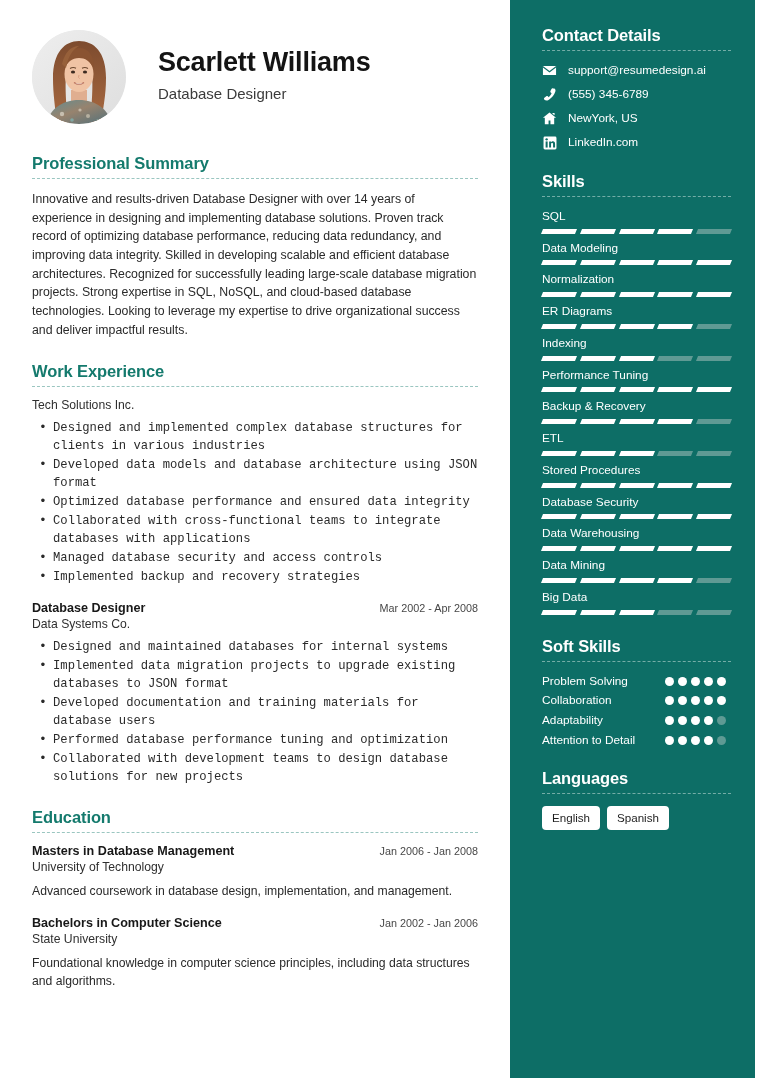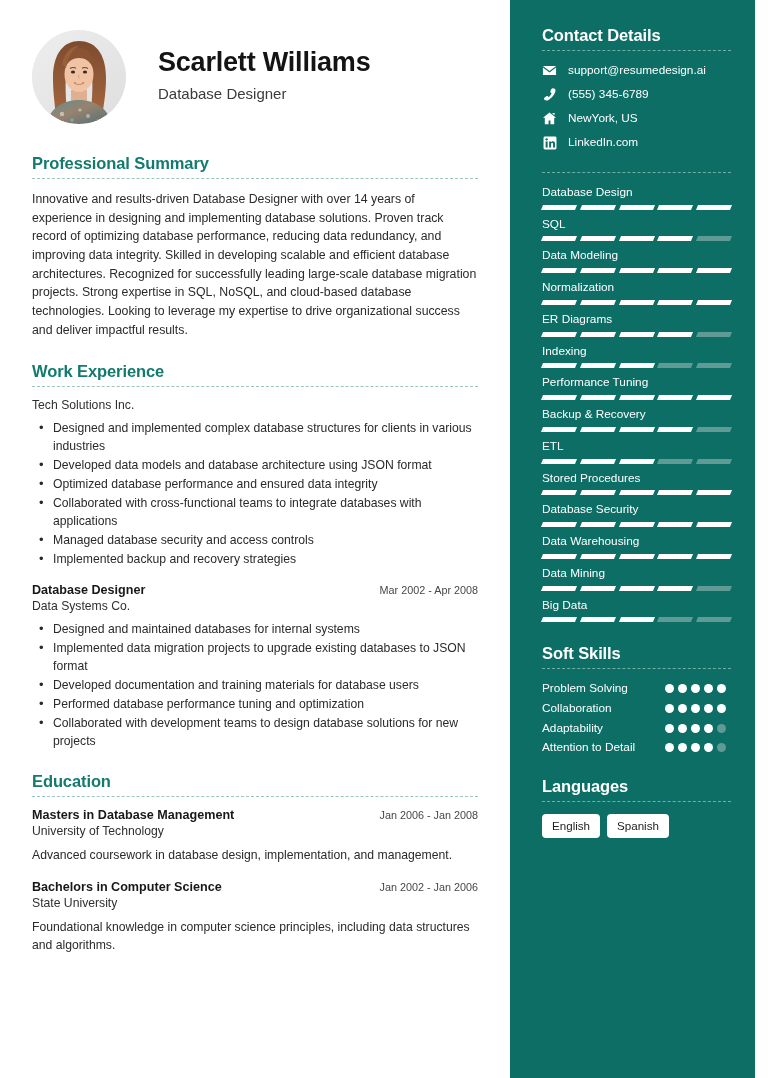--- a/index.html
+++ b/index.html
@@ -53,21 +53,21 @@
     font-size:12.3px; color:#2a2a2a; line-height:1.52;
   }
 
   .job { margin-bottom:15px; }
   .job:last-child { margin-bottom:0; }
   .job-top { display:flex; align-items:baseline; justify-content:space-between; }
   .job-title { font-size:12.6px; font-weight:bold; color:#181818; }
   .job-date { font-size:10.8px; color:#474747; white-space:nowrap; padding-left:10px; }
   .job-company { font-size:12.2px; color:#2f2f2f; margin-top:2px; }
 
-  .bullets { list-style:none; margin-top:7px; }
+  .bullets { list-style:none; margin-top:7px;font-family:Liberation Mono, monospace; }
   .bullets li {
     font-size:12.2px; color:#2a2a2a; line-height:1.48;
     padding-left:21px; position:relative; margin-bottom:1px;
   }
   .bullets li::before {
     content:"\2022"; position:absolute; left:7px; top:-1px;
     font-size:13px; color:#2a2a2a;
   }
 
   .edu { margin-bottom:16px; }
@@ -305,32 +305,23 @@
                 <circle cx="4.15" cy="3.8" r="1.35" fill="#0d6e66"></circle>
                 <path d="M7 6.2h2.2v1c.4-.7 1.2-1.2 2.2-1.2 1.6 0 2.4 1 2.4 3v4.2h-2.3V9.4c0-.9-.3-1.4-1.1-1.4-.8 0-1.2.5-1.2 1.5v3.7H7z" fill="#0d6e66"></path>
               </svg>
             </span>
             <span class="contact-text">LinkedIn.com</span>
           </div>
         </div>
     </div>
 
     <div class="side-section">
+      <div class="side-title">Skills</div>
       <div class="side-rule"></div>
       <div id="skills-container">
-          <div class="skill-row">
-            <div class="skill-name">Database Design</div>
-            <div class="skill-bar">
-              <span class="seg"></span>
-              <span class="seg"></span>
-              <span class="seg"></span>
-              <span class="seg"></span>
-              <span class="seg"></span>
-            </div>
-          </div>
           <div class="skill-row">
             <div class="skill-name">SQL</div>
             <div class="skill-bar">
               <span class="seg"></span>
               <span class="seg"></span>
               <span class="seg"></span>
               <span class="seg"></span>
               <span class="seg off"></span>
             </div>
           </div>

